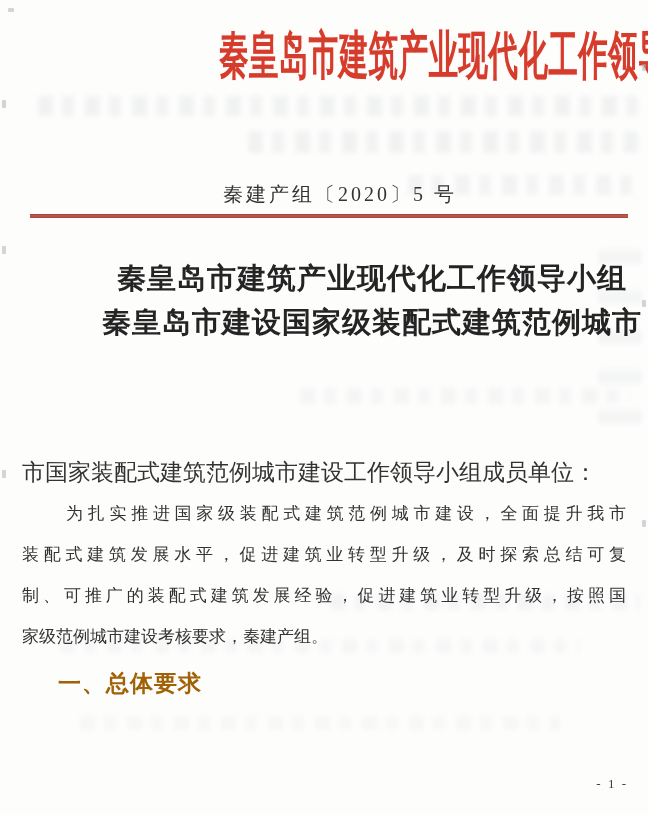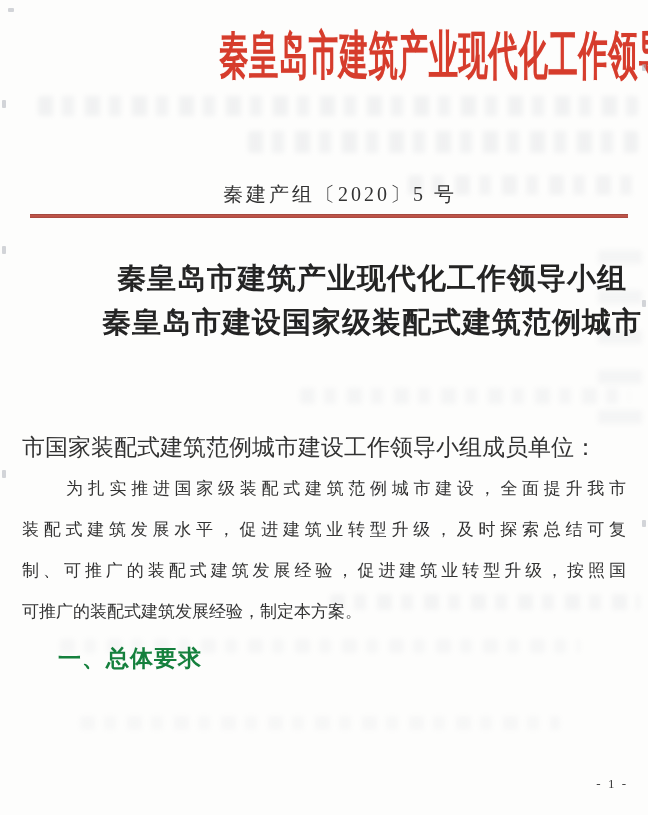--- a/index.html
+++ b/index.html
@@ -78,21 +78,21 @@
     line-height: 44px;
     letter-spacing: 1px;
     color: #242424;
     margin-left: 48px;
   }
   .doc-title .title-line { white-space: nowrap; }
 
   
   .body-text {
     position: absolute;
-    top: 427px;
+    top: 452px;
     left: 22px;
     width: 604px;
     color: #333333;
   }
   .bline {
     line-height: 41px;
     white-space: nowrap;
   }
   .salutation { font-size: 23px; }
   .pline {
@@ -101,21 +101,21 @@
     text-align-last: justify;
   }
   .pline.first { text-indent: 44px; }
   .pline.last {
     text-align-last: left;
   }
   .section-heading {
     font-family: "Liberation Sans", "DejaVu Sans", sans-serif;
     font-weight: bold;
     font-size: 23px;
-    color: #15803d;
+    color: #a16207;
     text-indent: 36px;
     margin-top: 6px;
     letter-spacing: 1px;
   }
   .cont-line {
     font-size: 22px;
     text-indent: 36px;
     text-align: justify;
     text-align-last: justify;
   }
@@ -196,19 +196,19 @@
   <div class="doc-title">
     <div class="title-line">秦皇岛市建筑产业现代化工作领导小组</div>
     <div class="title-line">秦皇岛市建设国家级装配式建筑范例城市</div>
   </div>
 
   <div class="body-text">
     <div class="bline salutation">市国家装配式建筑范例城市建设工作领导小组成员单位：</div>
     <div class="bline pline first">为扎实推进国家级装配式建筑范例城市建设，全面提升我市</div>
     <div class="bline pline">装配式建筑发展水平，促进建筑业转型升级，及时探索总结可复</div>
     <div class="bline pline">制、可推广的装配式建筑发展经验，促进建筑业转型升级，按照国</div>
-    <div class="bline pline last">可推广的装配式建筑发展经验，制定本方案。</div>
+    <div class="bline pline last">家级范例城市建设考核要求，秦建产组。</div>
     <div class="bline section-heading">一、总体要求</div>
   </div>
 
   <div class="page-number">- 1 -</div>
 
 </div>
 
 </body></html>

